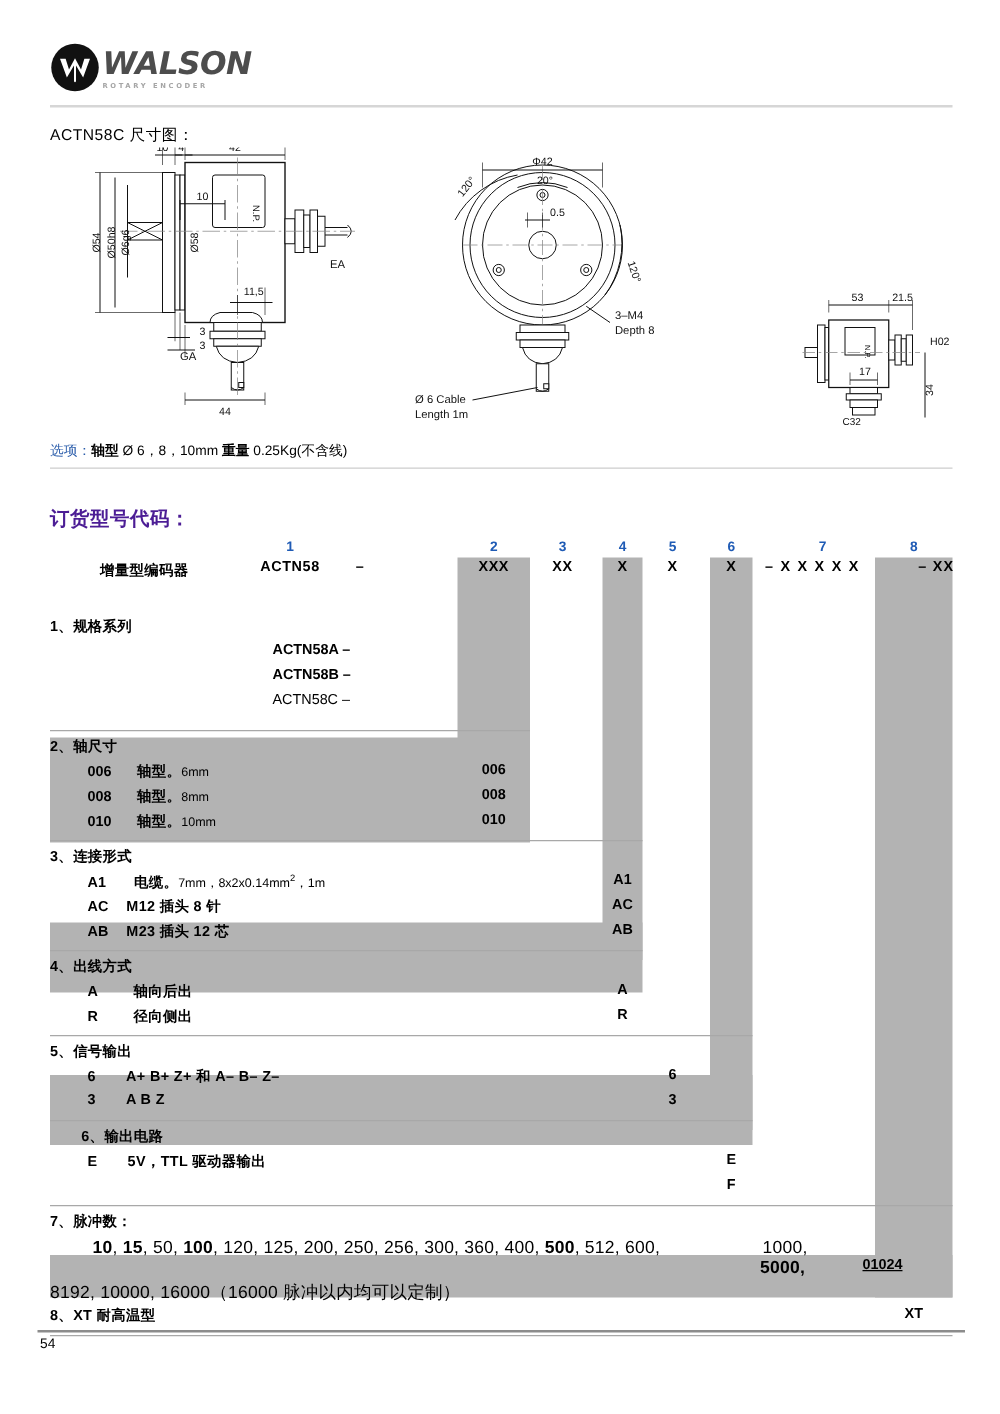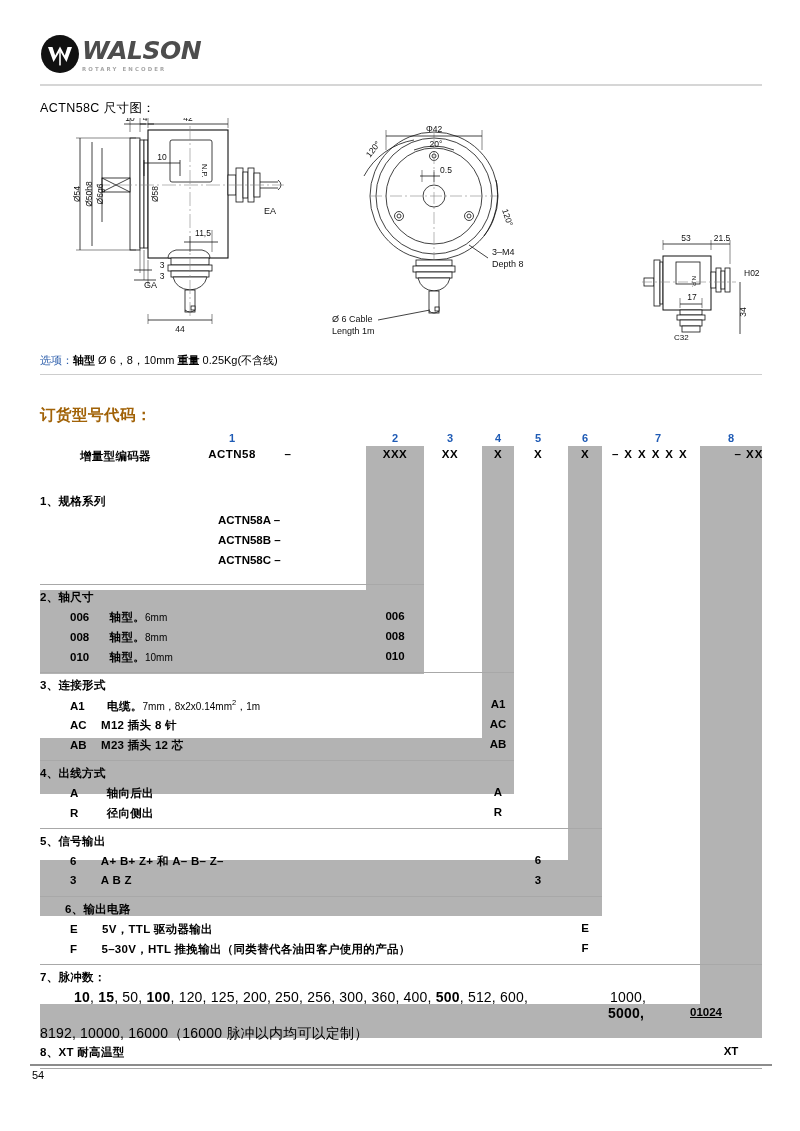--- a/index.html
+++ b/index.html
@@ -41,21 +41,21 @@
     position: absolute; left: 40px; top: 374px; width: 722px; height: 1px;
     background: #cdcdcd;
   }
   #options-line { position: absolute; left: 40px; top: 353px; font-size: 11px; white-space: nowrap; }
   #options-line .blue { color: #2a5caa; }
   #options-line .bold { font-weight: 700; }
 
   
   #order-title {
     position: absolute; left: 40px; top: 405px;
-    font-size: 15.5px; font-weight: 700; color: #a16207; letter-spacing: .5px;
+    font-size: 15.5px; font-weight: 700; color: #4c1d95; letter-spacing: .5px;
   }
 
   #code-area { position: absolute; left: 0; top: 432px; width: 800px; height: 612px; }
 
   
   .band { position: absolute; background: #b3b3b3; }
 
   
   .colnum {
     position: absolute; font-size: 11px; font-weight: 700; color: #1f5bb5;
@@ -325,21 +325,21 @@
     <div class="codecell" style="left:523px; width:30px;">X</div>
     <div class="codecell" style="left:568px; width:34px;">X</div>
     <div class="codecell" style="left:604px; width:92px; letter-spacing:1.4px;">– X X X X X</div>
     <div class="codecell" style="left:700px; width:62px; letter-spacing:1px;margin-left:18px;">– XX</div>
 
     <div class="srow shead" style="left:40px; top:62px;">
       <span>1、</span><span>规格系列</span>
     </div>
     <div class="srow" style="left:218px; top:82px; font-weight:700;">ACTN58A  –</div>
     <div class="srow" style="left:218px; top:102px; font-weight:700;">ACTN58B  –</div>
-    <div class="srow" style="left:218px; top:122px; font-weight:700;text-align:center;">ACTN58C  –</div>
+    <div class="srow" style="left:218px; top:122px; font-weight:400;text-align:center;">ACTN58C  –</div>
     <div class="hsep" style="left:40px; top:152px; width:384px;"></div>
 
     <div class="srow shead" style="left:40px; top:158px;">
       <span>2、</span><span>轴尺寸</span>
     </div>
     <div class="srow" style="left:70px; top:178px;">
       <span class="code-letter">006</span>
       <span style="display:inline-block;width:14px;"></span>
       <span class="shead">轴型。</span><span class="small">6mm</span>
     </div>
@@ -415,25 +415,20 @@
     <div class="rightcode" style="left:523px; top:442px; width:30px;">3</div>
     <div class="hsep" style="left:40px; top:464px; width:562px;"></div>
 
     <div class="srow shead" style="left:40px; top:470px;padding-left:25px;">
       <span>6、</span><span>输出电路</span>
     </div>
     <div class="srow" style="left:70px; top:490px;">
       <span class="code-letter">E</span>
       <span style="display:inline-block;width:18px;"></span>
       <span class="shead">5V，TTL 驱动器输出</span>
-    </div>
-    <div class="srow" style="left:70px; top:510px;">
-      <span class="code-letter">F</span>
-      <span style="display:inline-block;width:18px;"></span>
-      <span class="shead">5–30V，HTL 推挽输出（同类替代各油田客户使用的产品）</span>
     </div>
     <div class="rightcode" style="left:568px; top:490px; width:34px;">E</div>
     <div class="rightcode" style="left:568px; top:510px; width:34px;">F</div>
     <div class="hsep" style="left:40px; top:532px; width:722px;"></div>
 
     <div class="srow shead" style="left:40px; top:538px;">
       <span>7、</span><span>脉冲数：</span>
     </div>
 
     <div class="pulse" style="left:74px; top:557px;"><b>10</b>, <b>15</b>, 50, <b>100</b>, 120, 125, 200, 250, 256, 300, 360, 400, <b>500</b>, 512, 600,</div>

